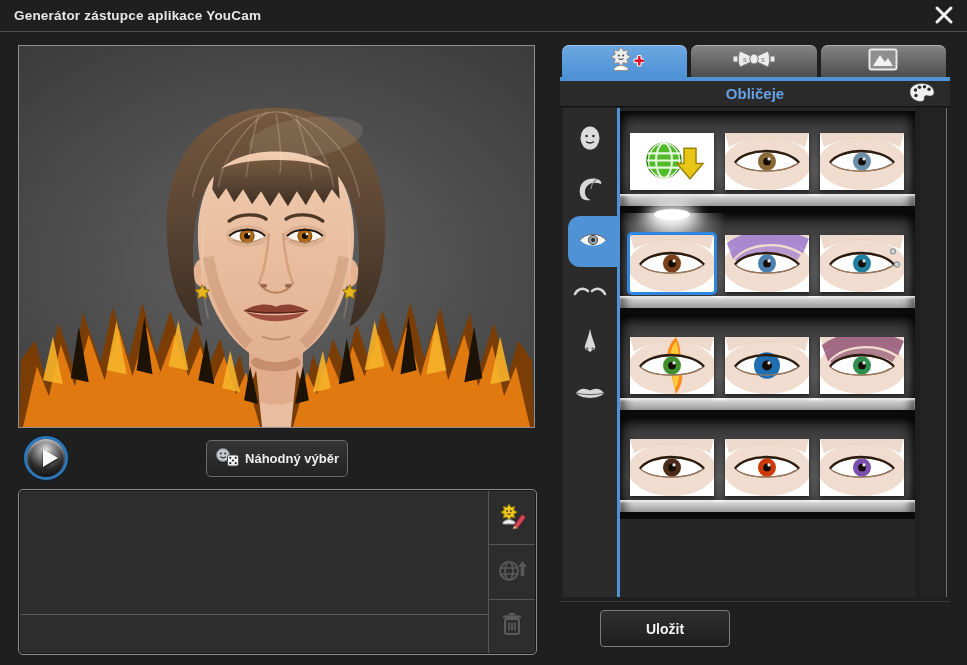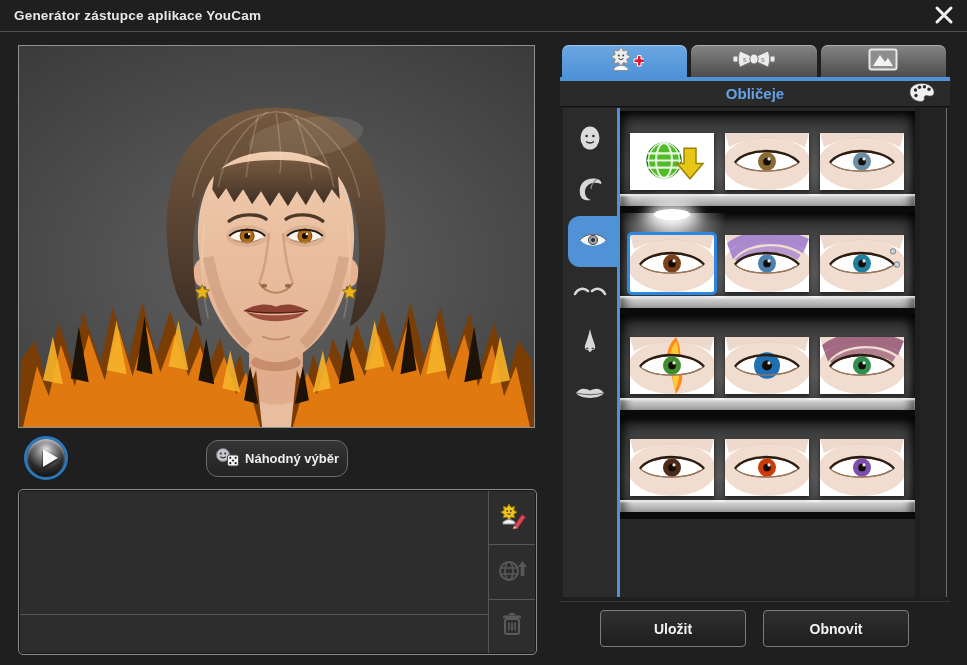--- a/index.html
+++ b/index.html
@@ -17,21 +17,21 @@
   .preview{position:absolute;left:18px;top:45px;width:517px;height:383px;border:1px solid #909090;box-sizing:border-box;background:#454545;}
   .preview svg{display:block;width:100%;height:100%;}
 
   
   .play-btn{position:absolute;left:24px;top:436px;width:44px;height:44px;border-radius:50%;
     background:radial-gradient(circle at 50% 28%,#e9e9e9 0%,#9a9a9a 20%,#2b2b2b 58%,#000 100%);
     border:3px solid #2f76b5;box-shadow:0 0 0 1px #0b2238,inset 0 2px 3px rgba(255,255,255,.55);
     box-sizing:border-box;cursor:pointer;}
   .play-tri{position:absolute;left:16px;top:10px;width:0;height:0;border-top:9px solid transparent;border-bottom:9px solid transparent;border-left:15px solid #fafafa;filter:drop-shadow(0 1px 1px #000);}
   .rand-btn{position:absolute;left:206px;top:440px;width:142px;height:37px;box-sizing:border-box;
-    background:linear-gradient(#343434,#232323);border:1px solid #6b6b6b;border-radius:12px;
+    background:linear-gradient(#343434,#232323);border:1px solid #6b6b6b;border-radius:5px;
     display:flex;align-items:center;justify-content:center;gap:3px;color:#ededed;font-size:13px;cursor:pointer;}
 
   
   .listbox{position:absolute;left:18px;top:489px;width:519px;height:166px;box-sizing:border-box;
     border:1px solid #8a8a8a;border-radius:5px;background:#2d2d2d;box-shadow:inset 0 0 0 1px #191919;}
   .list-main{position:absolute;left:1px;top:1px;bottom:1px;right:47px;border-right:1px solid #575757;border-radius:4px 0 0 4px;}
   .list-bottomline{position:absolute;left:0;right:0;bottom:38px;height:1px;background:#575757;}
   .list-actions{position:absolute;right:1px;top:1px;bottom:1px;width:46px;display:flex;flex-direction:column;}
   .action-btn{flex:1;display:flex;align-items:center;justify-content:center;cursor:pointer;border-bottom:1px solid #575757;}
   .action-btn:last-child{border-bottom:none;}
@@ -66,21 +66,21 @@
   .thumb{width:84px;height:57px;background:#fff;box-shadow:0 2px 4px rgba(0,0,0,.6);cursor:pointer;position:relative;z-index:2;}
   .thumb svg{display:block;width:100%;height:100%;}
   .thumb.selected{outline:3px solid #2e86e0;border-radius:2px;}
   .spot{position:absolute;top:0;height:78px;width:118px;z-index:1;pointer-events:none;
     background:radial-gradient(ellipse 62% 85% at 50% 0%,rgba(255,255,255,.92),rgba(255,255,255,.22) 52%,rgba(255,255,255,0) 74%);}
   .lamp{position:absolute;top:-4px;left:50%;transform:translateX(-50%);width:36px;height:11px;border-radius:50%;background:#fff;box-shadow:0 0 14px 7px rgba(255,255,255,.85);}
 
   .scrolltrack{position:absolute;left:360px;top:0;width:27px;height:100%;background:#232323;border-right:1px solid #6e6e6e;box-sizing:border-box;cursor:pointer;}
 
   .footline{position:absolute;left:560px;top:601px;width:390px;height:1px;background:#3a3a3a;}
-  .pbtn{position:absolute;top:610px;width:146px;height:37px;box-sizing:border-box;
+  .pbtn{position:absolute;top:610px;width:130px;height:37px;box-sizing:border-box;
     background:linear-gradient(#2f2f2f,#1e1e1e);border:1px solid #7c7c7c;border-radius:4px;
     color:#f2f2f2;font-size:14px;display:flex;align-items:center;justify-content:center;cursor:pointer;}
   .btn-save{left:600px;} .btn-reset{left:763px;}
 </style>
 </head>
 <body>
 
 <div class="dialog">
 
   <div class="titlebar">
@@ -587,15 +587,14 @@
   </svg>
             </div>
           </div>
         </div>
       </div>
     <div class="scrolltrack"></div>
   </div>
 
   <div class="footline"></div>
   <div class="pbtn btn-save">Uložit</div>
-  <div class="pbtn btn-reset">Obnovit</div>
 
 </div>
 
 </body></html>

